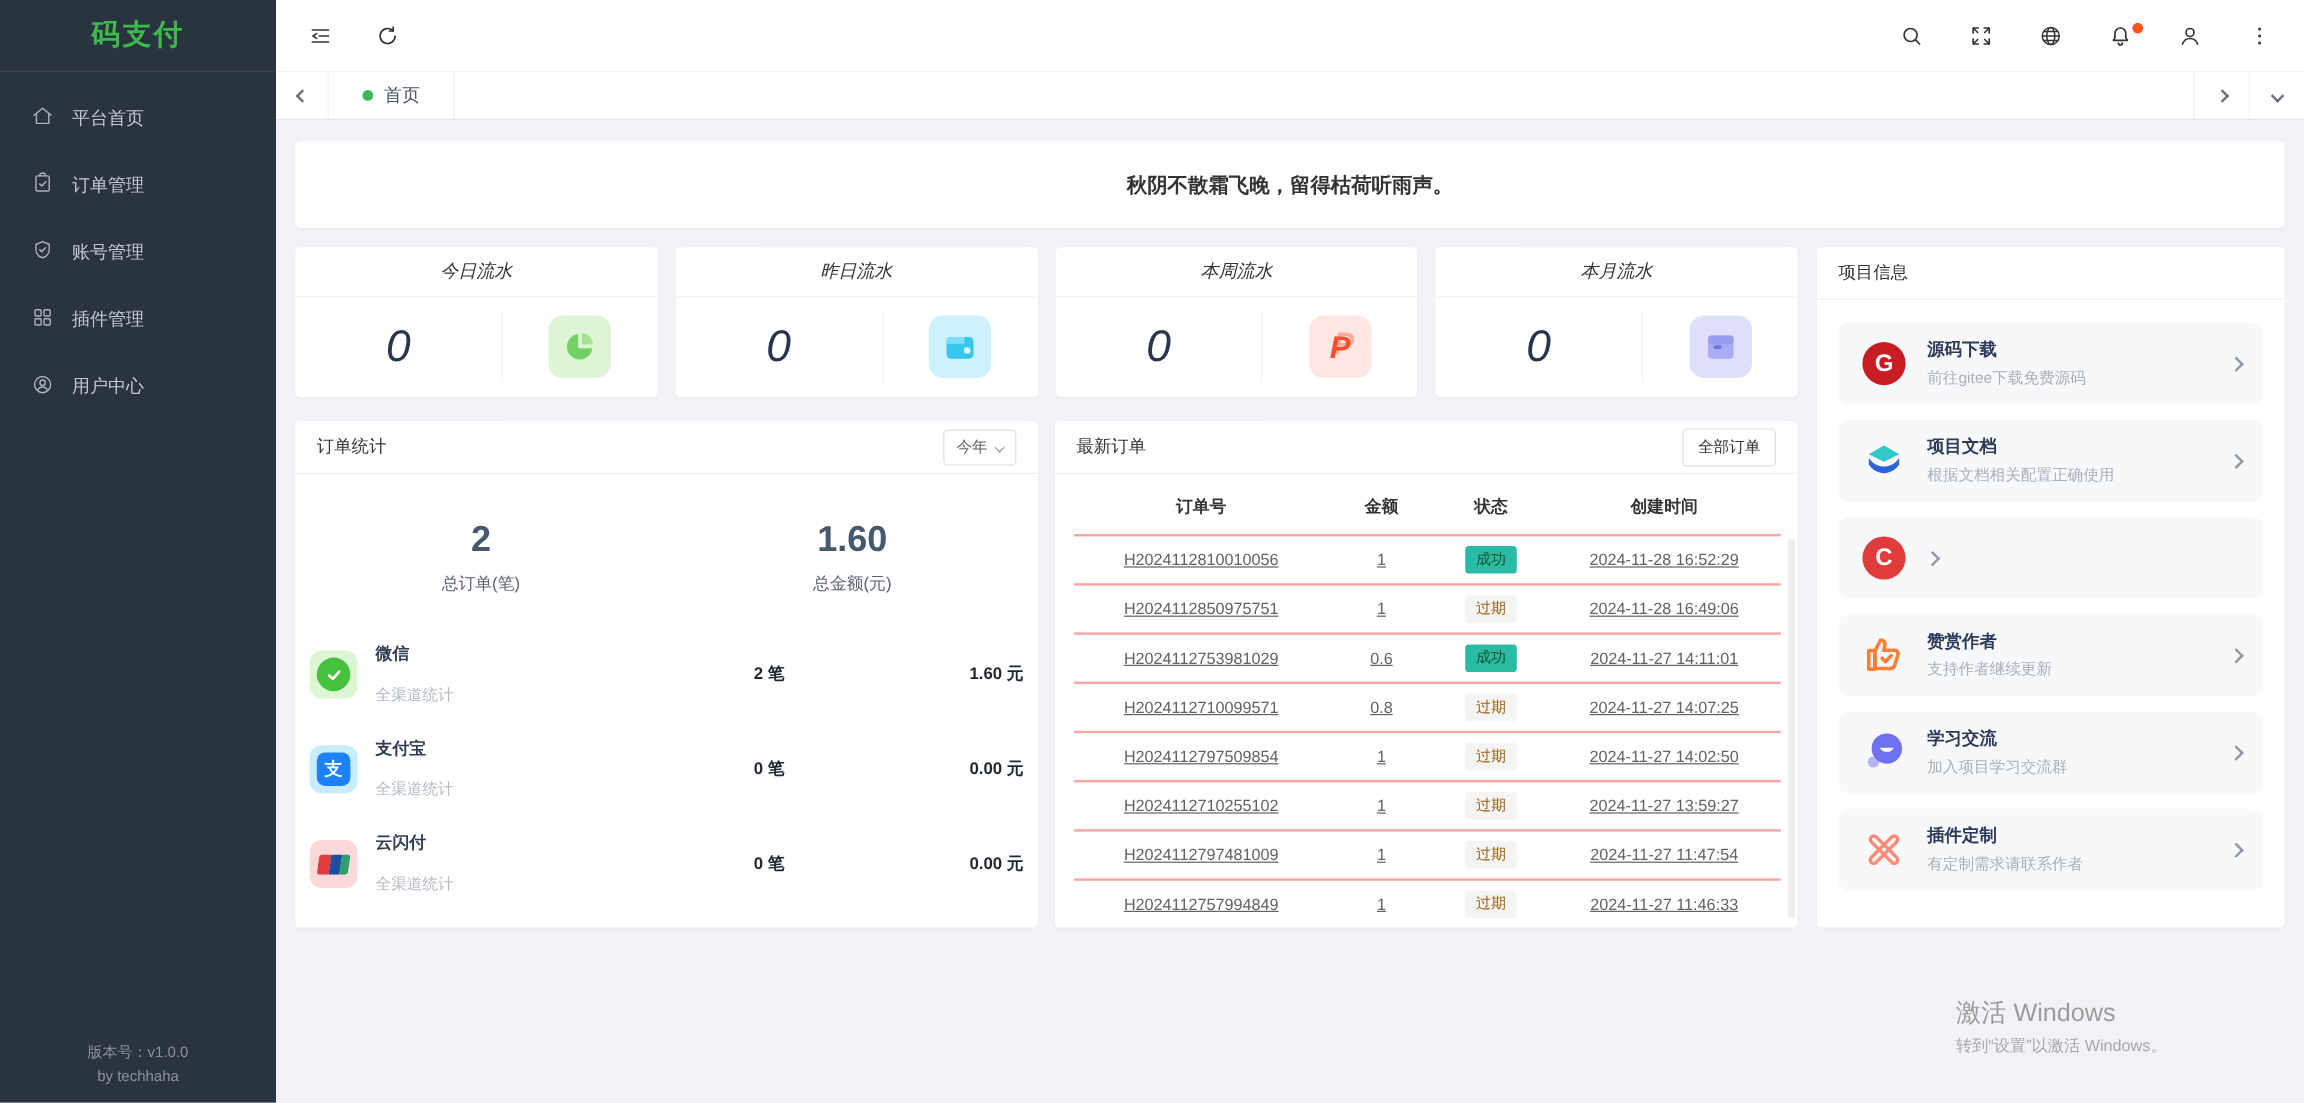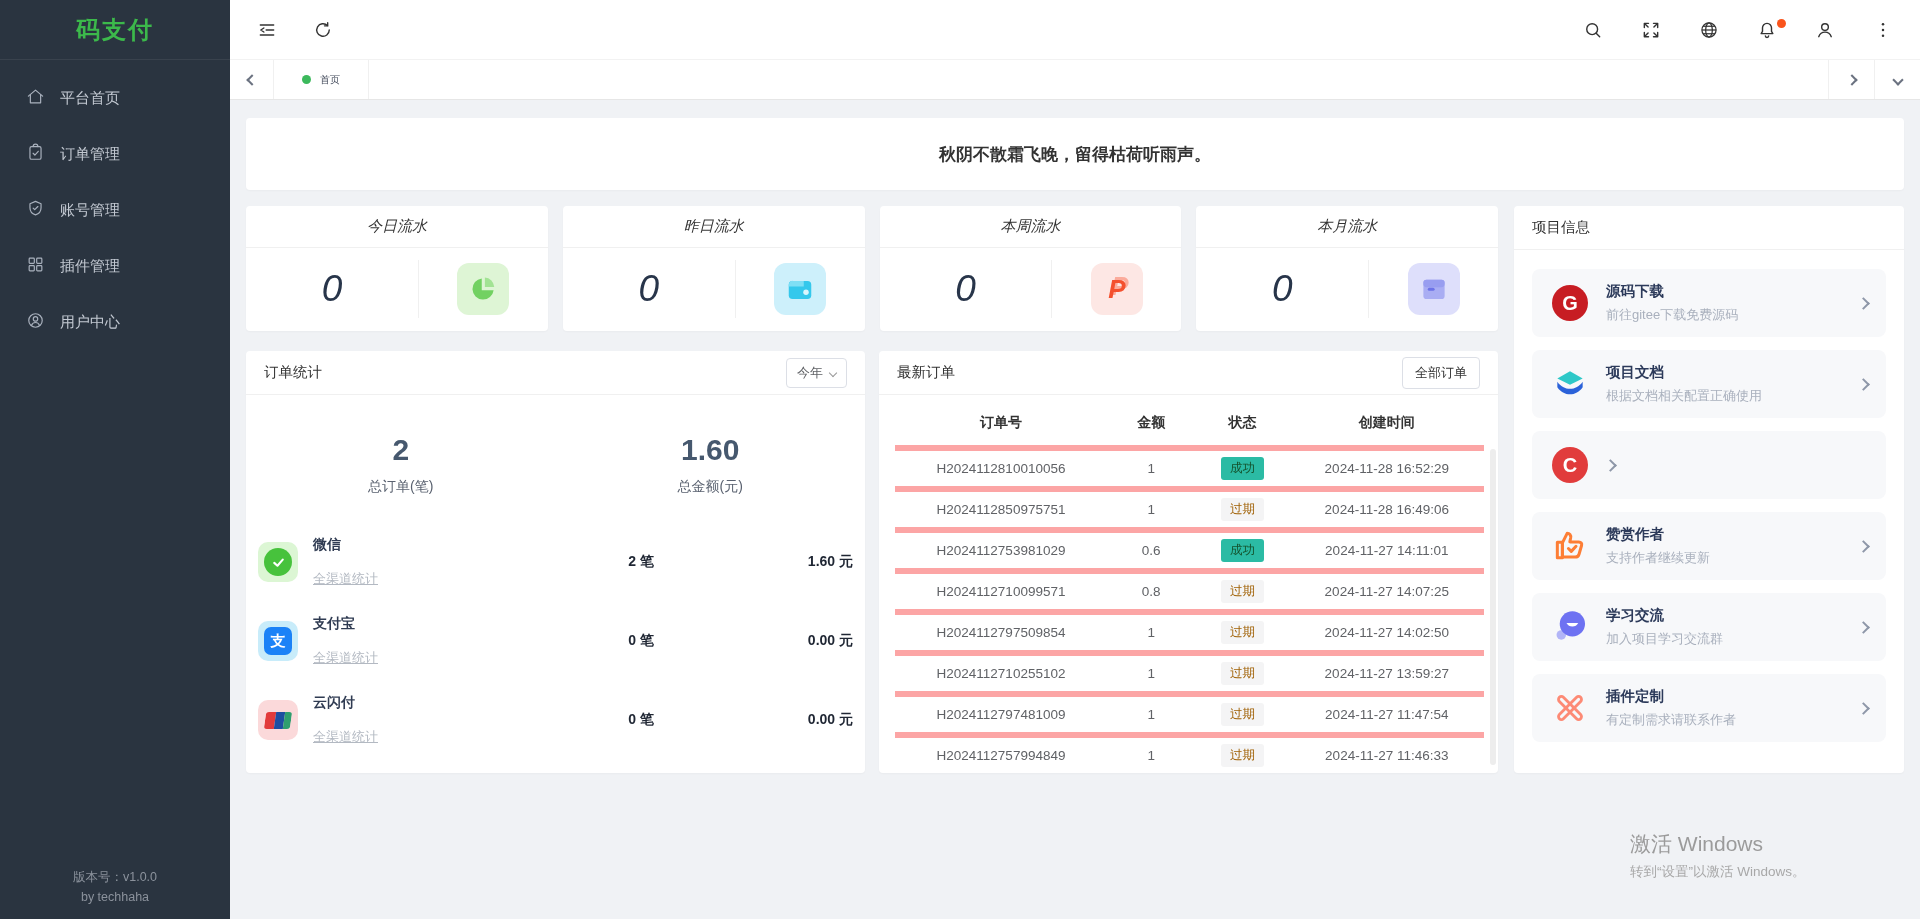--- a/index.html
+++ b/index.html
@@ -19,21 +19,21 @@
   .main { flex:1; min-width:0; display:flex; flex-direction:column; }
   .topbar { height:60px; background:#fff; display:flex; align-items:center; justify-content:space-between; padding:0 26px; border-bottom:1px solid #f2f2f2; }
   .topbar-left { display:flex; align-items:center; gap:34px; }
   .topbar-right { display:flex; align-items:center; gap:36px; }
   .icon-btn { width:22px; height:22px; display:flex; align-items:center; justify-content:center; cursor:pointer; position:relative; }
   .icon-btn svg { width:20px; height:20px; }
   .bell-dot { position:absolute; top:0; right:-8px; width:9px; height:9px; border-radius:50%; background:#fa541c; }
 
   .tabbar { height:40px; background:#fff; border-bottom:1px solid #e6e6e6; display:flex; align-items:stretch; }
   .tab-nav { width:44px; display:flex; align-items:center; justify-content:center; border-right:1px solid #f0f0f0; cursor:pointer; }
-  .tab-item { display:flex; align-items:center; gap:9px; padding:0 28px; border-right:1px solid #f0f0f0; font-size:10px; color:#495060; cursor:pointer;text-align:center; }
+  .tab-item { display:flex; align-items:center; gap:9px; padding:0 28px; border-right:1px solid #f0f0f0; font-size:15px; color:#495060; cursor:pointer;text-align:center; }
   .tab-dot { width:9px; height:9px; border-radius:50%; background:#3cb95c; }
   .tab-spacer { flex:1; }
   .tab-right { width:46px; display:flex; align-items:center; justify-content:center; border-left:1px solid #f0f0f0; cursor:pointer; }
 
   .chev { display:inline-block; width:8px; height:8px; border-right:2px solid #6b7280; border-bottom:2px solid #6b7280; }
   .chev-left  { transform:rotate(135deg); }
   .chev-right { transform:rotate(-45deg); }
   .chev-down  { transform:rotate(45deg); }
   .chev-sm { width:6px; height:6px; border-width:1.5px; border-color:#999; }
 
@@ -67,29 +67,29 @@
   
   .totals { display:flex; padding:38px 0 30px; }
   .total-item { flex:1; text-align:center; }
   .total-value { font-size:30px; font-weight:bold; color:#46586e; }
   .total-label { margin-top:11px; font-size:14px; color:#5a6270; }
   .channels { padding:4px 12px 0; }
   .channel-row { display:flex; align-items:center; height:64px; margin-bottom:15px; }
   .ch-icon { width:40px; height:40px; border-radius:10px; margin-right:15px; display:flex; align-items:center; justify-content:center; flex-shrink:0; }
   .ch-info { width:38%; }
   .ch-name { font-size:14px; font-weight:bold; color:#2f3b52; }
-  .ch-desc { font-size:13px; color:#b3b9c2; margin-top:16px;text-decoration:underline; }
+  .ch-desc { font-size:13px; color:#b3b9c2; margin-top:16px; }
   .ch-count { flex:1; text-align:center; font-size:14px; font-weight:bold; color:#1f2633; }
   .ch-amount { width:110px; text-align:right; font-size:14px; font-weight:bold; color:#1f2633; }
 
   
   .table { position:relative; padding:6px 14px 0 16px; }
   .t-head, .t-row { display:grid; grid-template-columns:36% 15% 16% 33%; align-items:center; text-align:center; }
   .t-head { height:44px; font-size:14px; font-weight:bold; color:#333; }
-  .t-row { height:41px; border-top:6px solid #fca5a5; font-size:13.5px; color:#606266; }
+  .t-row { height:41px; border-top:2px solid #fca5a5; font-size:13.5px; color:#606266;text-decoration:underline; }
   .badge { display:inline-block; padding:3px 9px; border-radius:3px; font-size:12.5px; }
   .badge.success { background:#2bbba4; color:#14532d; }
   .badge.expired { background:#f4f4f5; color:#a16207; }
   .tscroll { position:absolute; right:2px; top:54px; bottom:8px; width:6px; background:#ededed; border-radius:3px; }
 
   
   .project-panel { width:390px; flex-shrink:0; display:flex; flex-direction:column; }
   .pp-list { padding:19px 18px 10px; }
   .pp-item { background:#f7f8fa; border-radius:8px; height:68px; display:flex; align-items:center; padding:0 18px; margin-bottom:13px; cursor:pointer; }
   .pp-icon { width:40px; height:40px; margin-right:16px; display:flex; align-items:center; justify-content:center; flex-shrink:0; }

